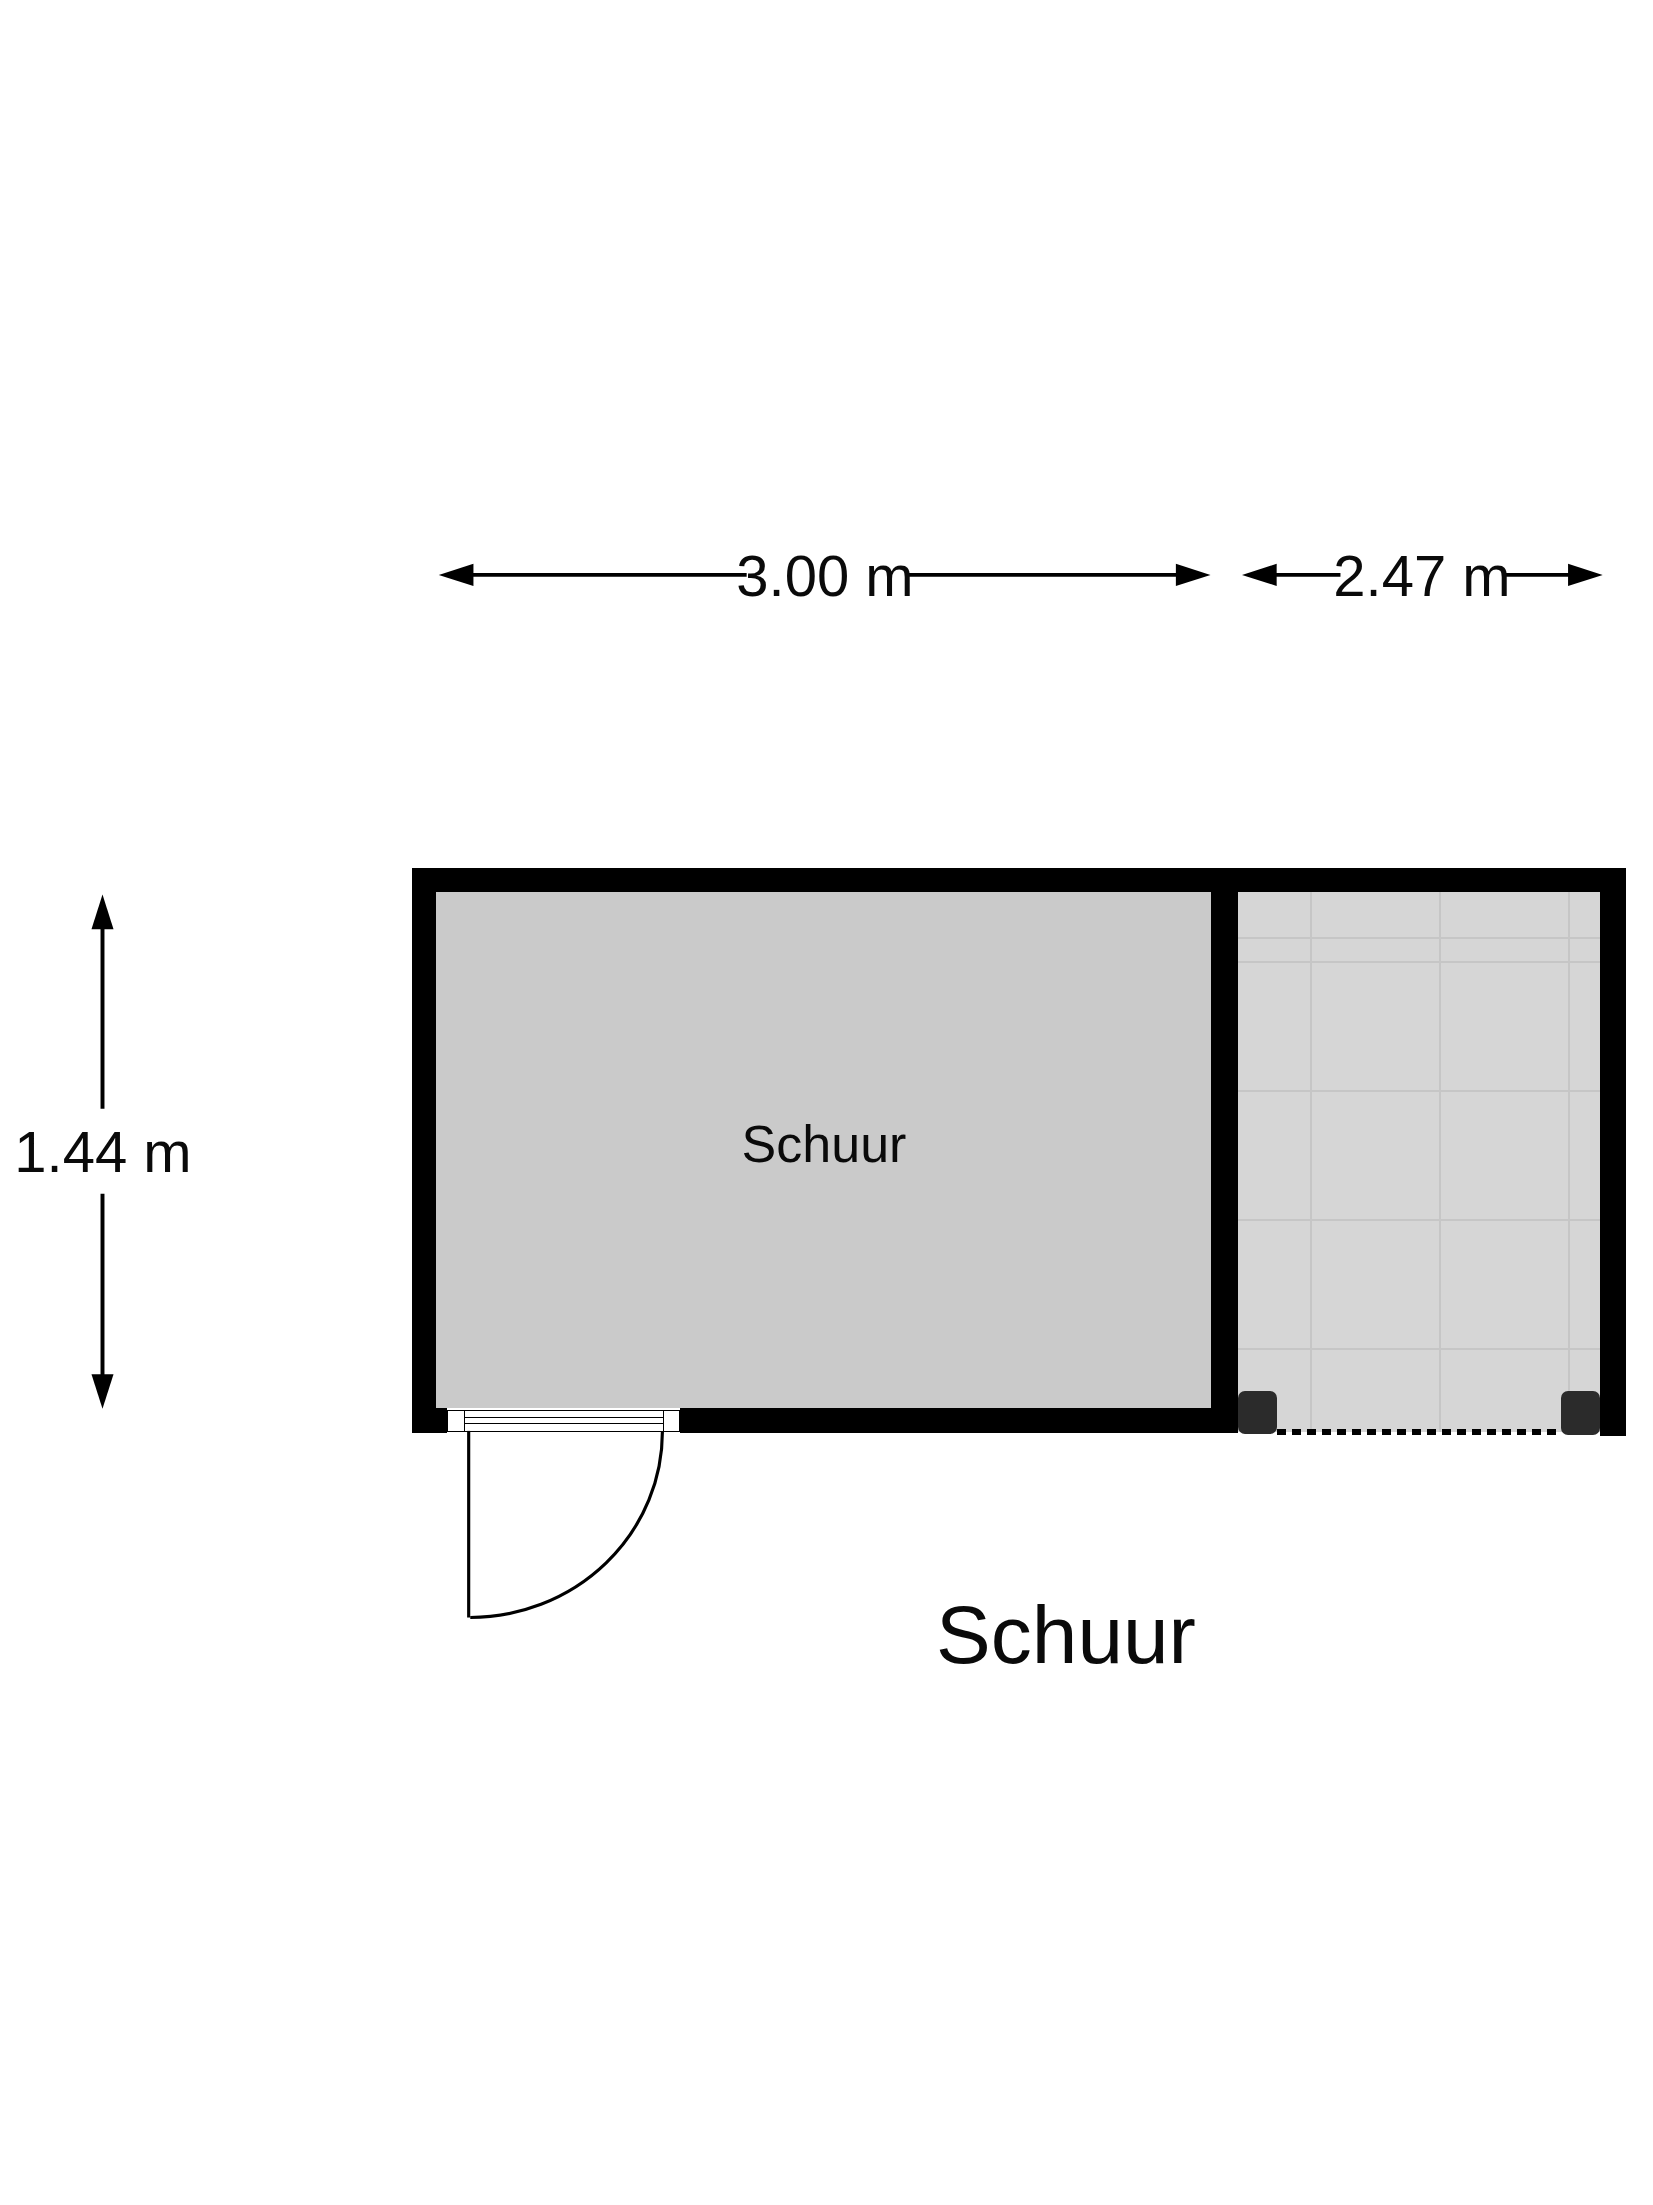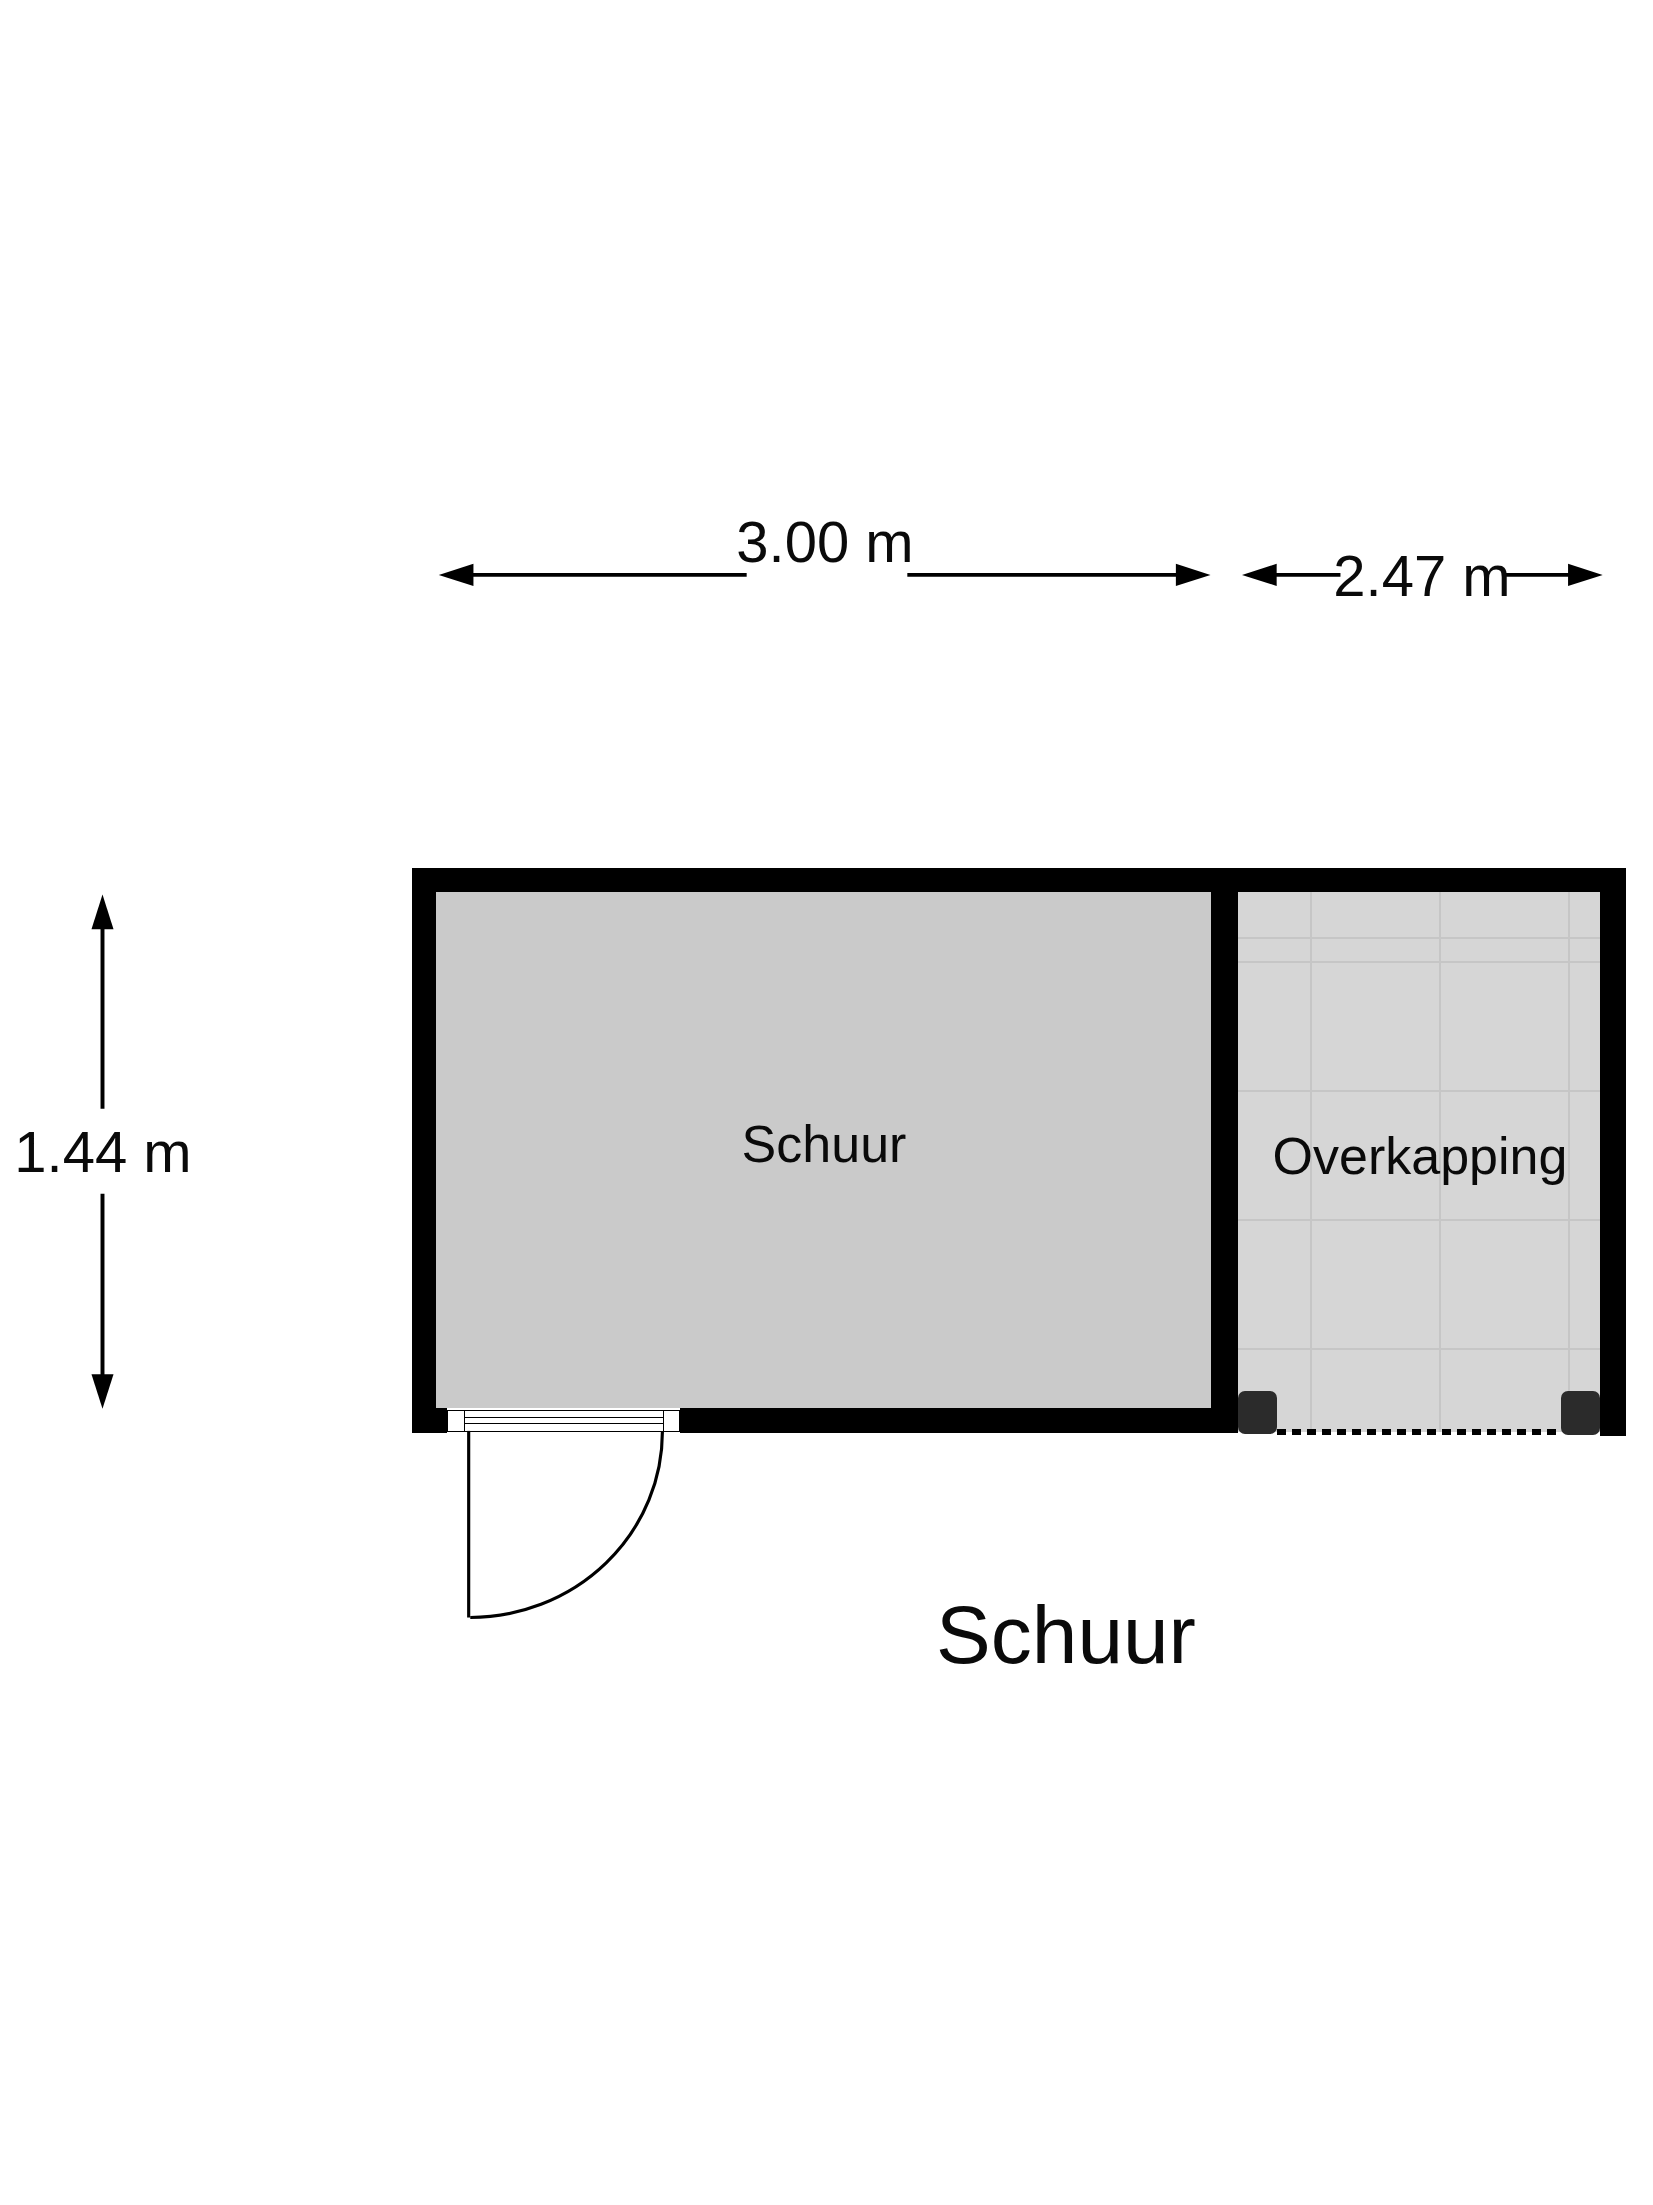--- a/index.html
+++ b/index.html
@@ -78,21 +78,21 @@
   .label {
     position: absolute;
     transform: translate(-50%, -50%);
     white-space: nowrap;
     color: #0a0a0a;
   }
   .room-label { font-size: 52px; }
   .room-label-schuur      { left: 824px; top: 1144px; }
   .room-label-overkapping { left: 1420px; top: 1156px; }
   .dim-label  { font-size: 58px; }
-  .dim-top-main { left: 825px; top: 541px; }
+  .dim-top-main { left: 825px; top: 575px; }
   .dim-top-side { left: 1422px; top: 575px; }
   .dim-left     { left: 103px;  top: 1151px; }
   .plan-title {
     font-size: 82px;
     left: 1066px; top: 1635px;
   }
 
   svg.overlay {
     position: absolute;
     left: 0; top: 0;
@@ -144,18 +144,17 @@
     <line x1="130" y1="1516" x2="130" y2="1749" stroke="#000" stroke-width="5"></line>
     <polygon points="130,1136 116,1180 144,1180" fill="#000"></polygon>
     <polygon points="130,1789 116,1745 144,1745" fill="#000"></polygon>
   </svg>
 
   <div class="label dim-label dim-top-main">3.00 m</div>
   <div class="label dim-label dim-top-side">2.47 m</div>
   <div class="label dim-label dim-left">1.44 m</div>
 
   <div class="label room-label room-label-schuur">Schuur</div>
-  <div class="label room-label room-label-overkapping">Overkapping</div>
 
   <div class="label plan-title">Schuur</div>
 
 </div>
 
 
 </body></html>

